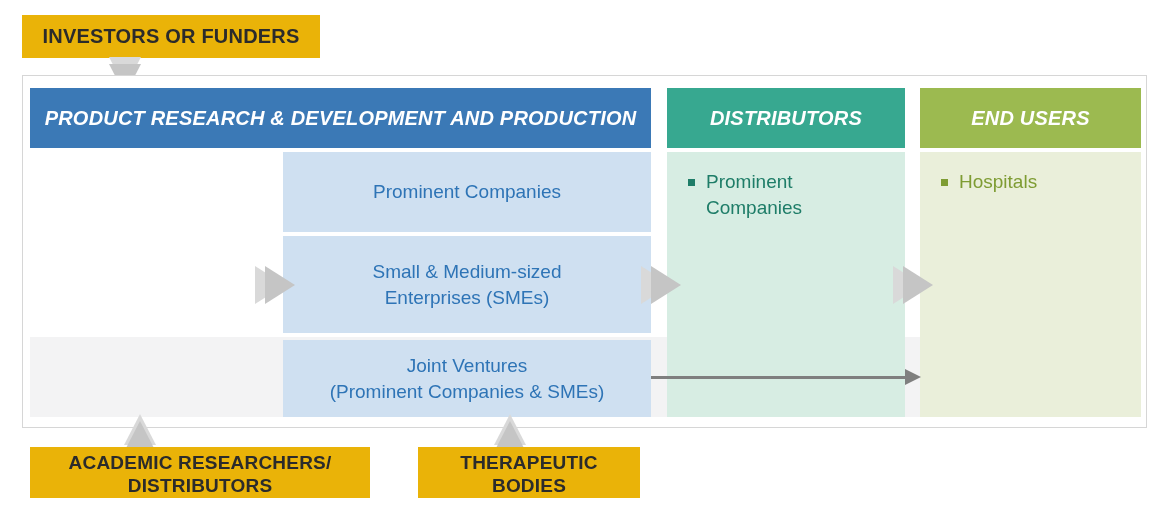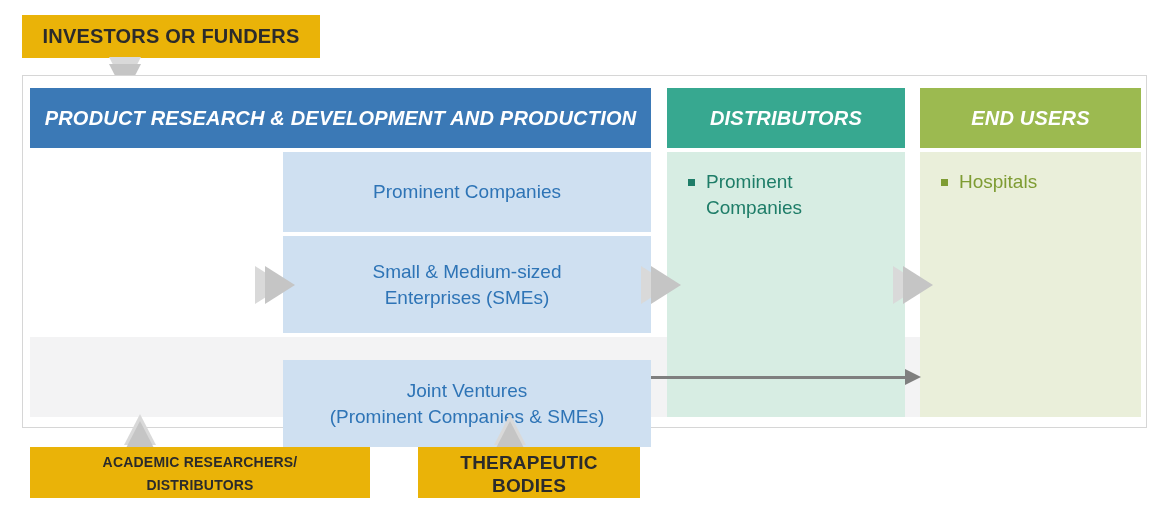--- a/index.html
+++ b/index.html
@@ -5,21 +5,21 @@
   html,body{margin:0;padding:0;background:#ffffff;}
   body{font-family:"Liberation Sans","DejaVu Sans",sans-serif;}
   .page{position:relative;width:1170px;height:520px;background:#ffffff;overflow:hidden;}
 
   
   .ext-label{position:absolute;background:#eab308;color:#2b2b2b;font-weight:bold;
              text-align:center;letter-spacing:.2px;}
   .ext-label .ln{display:block;}
 
   .investors{left:22px;top:15px;width:298px;height:43px;font-size:20px;line-height:43px;}
-  .academic{left:30px;top:447px;width:340px;height:51px;font-size:14px;line-height:23px;padding-top:4px;box-sizing:border-box;}
+  .academic{left:30px;top:447px;width:340px;height:51px;font-size:19px;line-height:23px;padding-top:4px;box-sizing:border-box;}
   .regulatory{left:418px;top:447px;width:222px;height:51px;font-size:19px;line-height:23px;padding-top:4px;box-sizing:border-box;}
 
   
   .main{position:absolute;left:22px;top:75px;width:1125px;height:353px;
         background:#ffffff;border:1px solid #d6d6d6;box-sizing:border-box;}
 
   
   .jv-band{position:absolute;left:30px;top:337px;width:1111px;height:80px;background:#f3f3f4;}
 
   
@@ -30,21 +30,21 @@
   .hdr-end{left:920px;width:221px;background:#9cba50;}
 
   
   .box{position:absolute;display:flex;align-items:center;justify-content:center;text-align:center;box-sizing:border-box;}
   .manufacturers{left:30px;top:152px;width:238px;height:265px;background:#aac8e4;
                  color:#1f4e79;font-size:20px;line-height:26px;}
   .manufacturers .inner{width:200px;}
   .company{left:283px;width:368px;background:#cfe0f1;color:#2e74b6;font-size:19px;line-height:26px;}
   .company-1{top:152px;height:80px;}
   .company-2{top:236px;height:97px;}
-  .company-3{top:360px;height:87px;}
+  .company-3{top:340px;height:77px;}
   .company .ln{display:block;}
 
   .panel{position:absolute;top:152px;height:265px;box-sizing:border-box;padding:17px 14px 0 21px;}
   .panel-dist{left:667px;width:238px;background:#d7ede3;}
   .panel-end{left:920px;width:221px;background:#eaefda;}
   .bullet-item{display:flex;align-items:flex-start;font-size:19px;line-height:26px;}
   .panel-dist .bullet-item{color:#1e7d68;}
   .panel-end .bullet-item{color:#7e9c33;}
   .sq{width:7px;height:7px;flex:0 0 7px;margin:10px 11px 0 0;}
   .panel-dist .sq{background:#1e7d68;}

